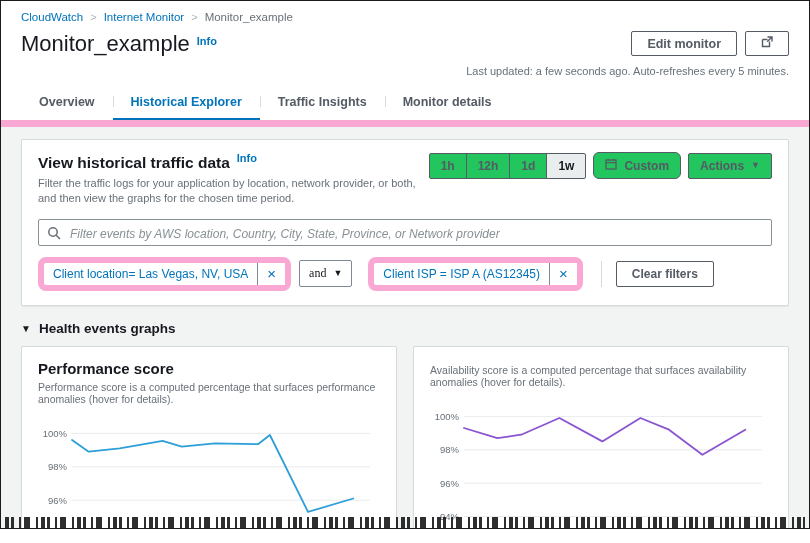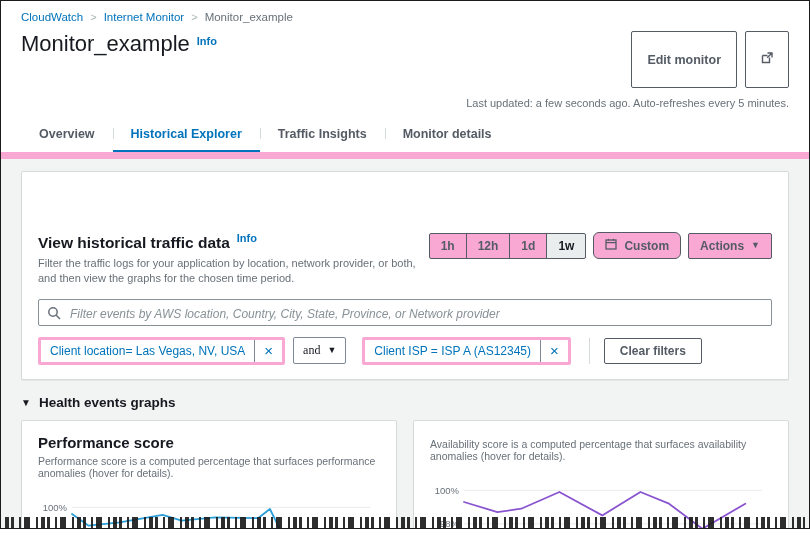--- a/index.html
+++ b/index.html
@@ -12,55 +12,55 @@
   .crumb-link { color: #0073bb; cursor: pointer; }
   .crumb-sep { color: #aab7b8; font-size: 11px; }
   .crumb-current { color: #687078; }
 
   
   .page-header { display: flex; justify-content: space-between; align-items: flex-start; padding: 6px 20px 8px; }
   .page-title { font-size: 22px; color: #16191f; font-weight: 500; }
   .info-link { color: #0073bb; font-size: 11px; font-weight: 700; margin-left: 7px; vertical-align: 6px; cursor: pointer; }
   .header-right { text-align: right; }
   .btn-row { display: flex; gap: 8px; justify-content: flex-end; }
-  .btn { border: 1px solid #545b64; color: #545b64; font-weight: 700; font-size: 12.5px; padding: 20px 15px; border-radius: 2px; background: #fff; cursor: pointer; display: inline-flex; align-items: center; gap: 7px; font-family: inherit; }
+  .btn { border: 1px solid #545b64; color: #545b64; font-weight: 700; font-size: 12.5px; padding: 4px 15px; border-radius: 2px; background: #fff; cursor: pointer; display: inline-flex; align-items: center; gap: 7px; font-family: inherit; }
   .last-updated { font-size: 11px; color: #687078; margin-top: 9px; }
 
   
   .tabs { display: flex; padding: 0 20px; border-bottom: 7px solid #f9a8d4; background: #fff; }
   .tab { font-size: 12.5px; font-weight: 700; color: #545b64; padding: 10px 18px 9px; border-bottom: 2px solid transparent; cursor: pointer; position: relative; }
   .tab + .tab::before { content: ''; position: absolute; left: 0; top: 11px; bottom: 11px; width: 1px; background: #d5dbdb; }
   .tab.active { color: #0073bb; border-bottom-color: #0073bb; }
 
   
   .content { flex: 1; background: #f2f3f3; padding: 12px 20px 0; overflow: hidden; position: relative; }
 
   .panel { background: #fff; border: 1px solid #d5dbdb; border-radius: 2px; box-shadow: 0 1px 1px rgba(0,0,0,.06); padding: 12px 16px 14px; }
-  .panel-head { display: flex; justify-content: space-between; align-items: flex-start; gap: 12px; margin-top: 48px; }
+  .panel-head { display: flex; justify-content: space-between; align-items: flex-start; gap: 12px; }
   .panel-title { font-size: 15.5px; font-weight: 700; color: #16191f; }
   .panel-desc { font-size: 11px; color: #687078; margin-top: 4px; max-width: 420px; line-height: 1.35; }
 
   .controls { display: flex; align-items: center; gap: 8px; flex-shrink: 0; }
   .seg-group { display: flex; }
-  .seg { border: 1px solid #545b64; padding: 5px 11px; font-size: 12px; font-weight: 700; color: #545b64; margin-left: -1px; background: #f9a8d4; cursor: pointer; font-family: inherit; }
+  .seg { border: 1px solid #545b64; padding: 5px 11px; font-size: 12px; font-weight: 700; color: #545b64; margin-left: -1px; background: #22c55e; cursor: pointer; font-family: inherit; }
   .seg:first-child { margin-left: 0; border-radius: 2px 0 0 2px; }
   .seg:last-child { border-radius: 0 2px 2px 0; }
   .seg.selected { background: #eaeded; color: #16191f; }
   .icon-btn { display: inline-flex; align-items: center; gap: 7px; }
   .caret { font-size: 9px; position: relative; top: -1px; }
 
   
   .search-row { margin-top: 13px; position: relative; }
   .search-input { width: 100%; border: 1px solid #879196; border-radius: 2px; padding: 7px 10px 4px 31px; font-size: 12px; color: #16191f; background: #fff; font-family: inherit; }
   .search-input::placeholder { font-style: italic; color: #879196; }
   .search-icon-wrap { position: absolute; left: 9px; top: 7px; }
 
   
   .filter-row { margin-top: 11px; display: flex; align-items: center; }
-  .chip { display: flex; align-items: stretch; border: 3px solid #f9a8d4; border-radius: 2px; font-size: 12px; color: #0073bb; background: #fff; }
+  .chip { display: flex; align-items: stretch; border: 6px solid #f9a8d4; border-radius: 8px; font-size: 12px; color: #0073bb; background: #fff; }
   .chip-label { padding: 4px 9px; display: flex; align-items: center; white-space: nowrap; }
   .chip-x { border-left: 1px solid #7d8998; padding: 2px 9px; cursor: pointer; color: #0073bb; font-size: 15px; display: flex; align-items: center; background: #fff; font-family: inherit; border-top: 0; border-right: 0; border-bottom: 0; }
   .and-btn { border: 1px solid #7d8998; border-radius: 2px; padding: 5px 9px; font-size: 12px; color: #16191f; display: inline-flex; gap: 7px; align-items: center; cursor: pointer; background: #fff; margin: 0 8px; font-family: Liberation Serif, serif; }
   .chip2 { margin-left: 8px; }
   .vdivider { width: 1px; height: 26px; background: #d5dbdb; margin: 0 14px 0 18px; }
   .clear-btn { border: 1px solid #545b64; border-radius: 2px; padding: 5px 15px; font-size: 12px; font-weight: 700; color: #545b64; background: #fff; cursor: pointer; font-family: inherit; }
 
   
   .section-head { margin: 15px 0 10px; font-size: 13.5px; font-weight: 700; color: #16191f; display: flex; gap: 8px; align-items: center; cursor: pointer; }
   .section-caret { font-size: 10px; color: #16191f; }

